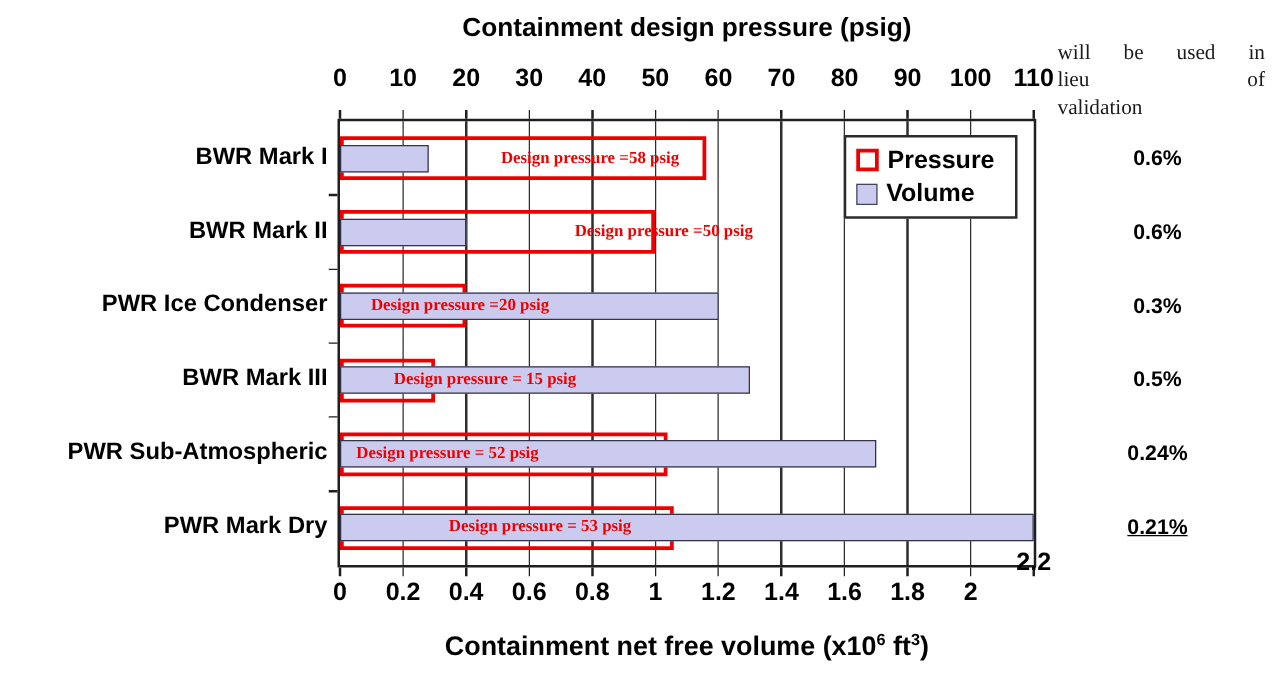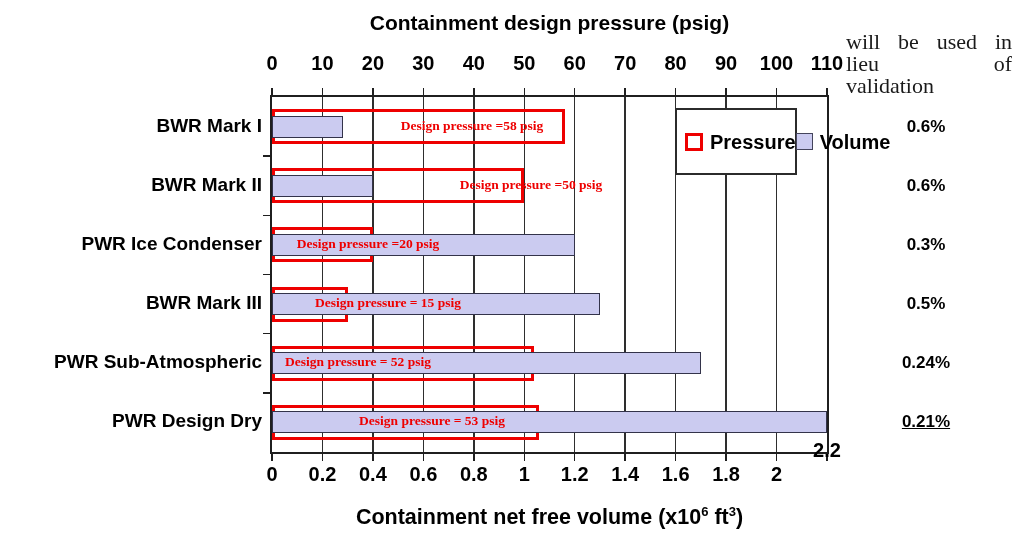--- a/index.html
+++ b/index.html
@@ -17,29 +17,29 @@
   .gridline{position:absolute;top:0;width:1.5px;height:100%;background:#2e2e2e;z-index:1;}
   .tick{position:absolute;background:#1f1f1f;}
   .bar-pressure{position:absolute;box-sizing:border-box;border:3px solid #ee0000;background:transparent;z-index:2;}
   .bar-volume{position:absolute;box-sizing:border-box;border:1.5px solid #33334a;z-index:3;}
   .bar-label{position:absolute;transform:translateX(-50%);white-space:nowrap;z-index:4;
     font-family:"Liberation Serif",serif;font-weight:bold;font-size:13.5px;color:#ee0000;}
   .cat-label{position:absolute;left:0;width:262px;text-align:right;font-size:19px;font-weight:bold;white-space:nowrap;}
   .axis-num{position:absolute;transform:translateX(-50%);font-size:20px;font-weight:bold;white-space:nowrap;}
   .pct-label{position:absolute;left:872px;width:108px;text-align:center;font-size:17px;font-weight:bold;}
   
-  #legend{left:675px;top:108px;width:122px;height:67px;border:2px solid #2b2b2b;background:#fff;z-index:5;
-    display:flex;flex-direction:row;justify-content:space-evenly;padding-left:8px;box-sizing:border-box;}
+  #legend{left:675px;top:108px;width:139px;height:67px;border:2px solid #2b2b2b;background:#fff;z-index:5;
+    display:flex;flex-direction:column;justify-content:space-evenly;padding-left:8px;box-sizing:border-box;}
   .legend-row{display:flex;align-items:center;gap:7px;}
   .legend-label{font-size:20px;font-weight:bold;line-height:1;}
   #swatch-pressure{width:12px;height:12px;border:3.5px solid #ee0000;background:#fff;}
   #swatch-volume{width:15px;height:15px;border:1.5px solid #44445c;background:#cbcbf0;}
   
   #side-text{left:846px;top:31px;width:166px;height:64px;overflow:hidden;
-    font-family:"Liberation Serif",serif;font-size:22px;line-height:22px;color:#1a1a1a;}
+    font-family:"Liberation Serif",serif;font-size:17px;line-height:22px;color:#1a1a1a;}
   .jline{text-align:justify;text-align-last:justify;}
 </style>
 </head>
 <body>
 
 <div id="screen">
 
   <div id="top-axis-title" class="abs">Containment design pressure (psig)</div>
 
   <div id="top-tick-labels">
@@ -116,21 +116,21 @@
       <div class="bar-volume" style="left: 0px; top: 314.417px; width: 555px; height: 22px; background: rgb(203, 203, 240);"></div>
       <div class="bar-label" style="left: 160px; top: 316.417px;">Design pressure = 53 psig</div>
     </div>
 
   <div id="category-labels">
       <div class="abs cat-label" style="top: 114.583px;">BWR Mark I</div>
       <div class="abs cat-label" style="top: 173.75px;">BWR Mark II</div>
       <div class="abs cat-label" style="top: 232.917px;">PWR Ice Condenser</div>
       <div class="abs cat-label" style="top: 292.083px;">BWR Mark III</div>
       <div class="abs cat-label" style="top: 351.25px;">PWR Sub-Atmospheric</div>
-      <div class="abs cat-label" style="top: 410.417px;">PWR Design Dry</div>
+      <div class="abs cat-label" style="top: 410.417px;">PWR Mark Dry</div>
     </div>
 
   <div id="legend" class="abs">
     <div class="legend-row">
       <span id="swatch-pressure"></span>
       <span class="legend-label">Pressure</span>
     </div>
     <div class="legend-row">
       <span id="swatch-volume"></span>
       <span class="legend-label">Volume</span>

